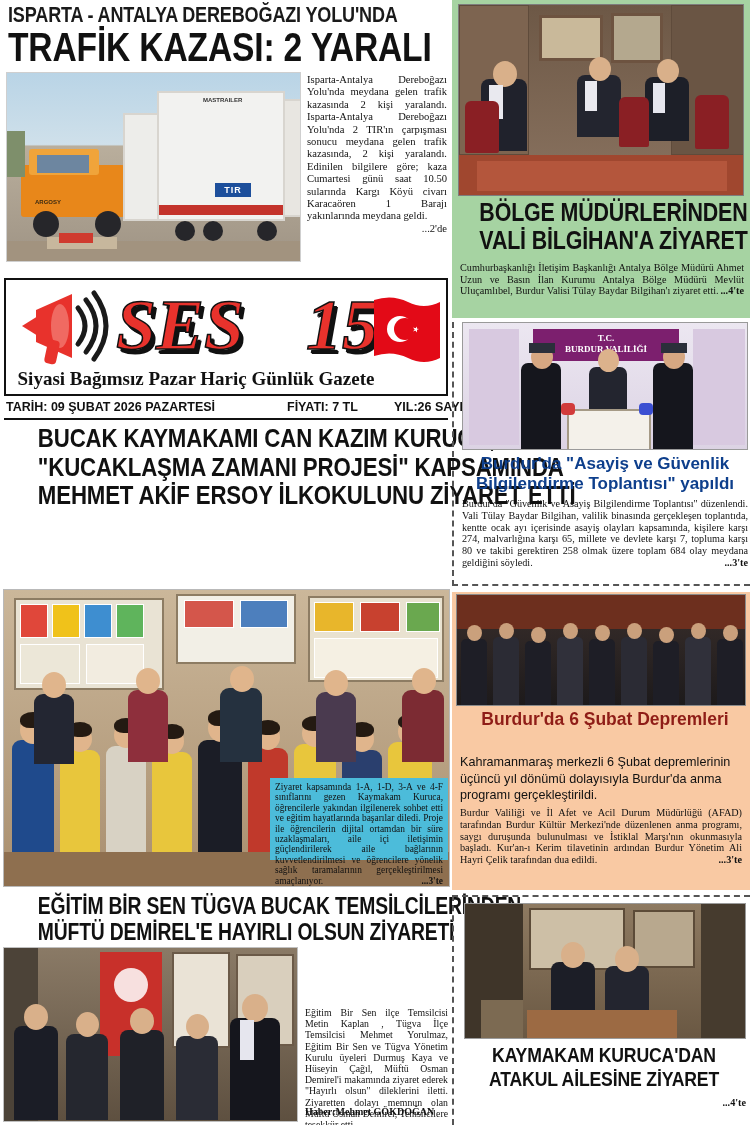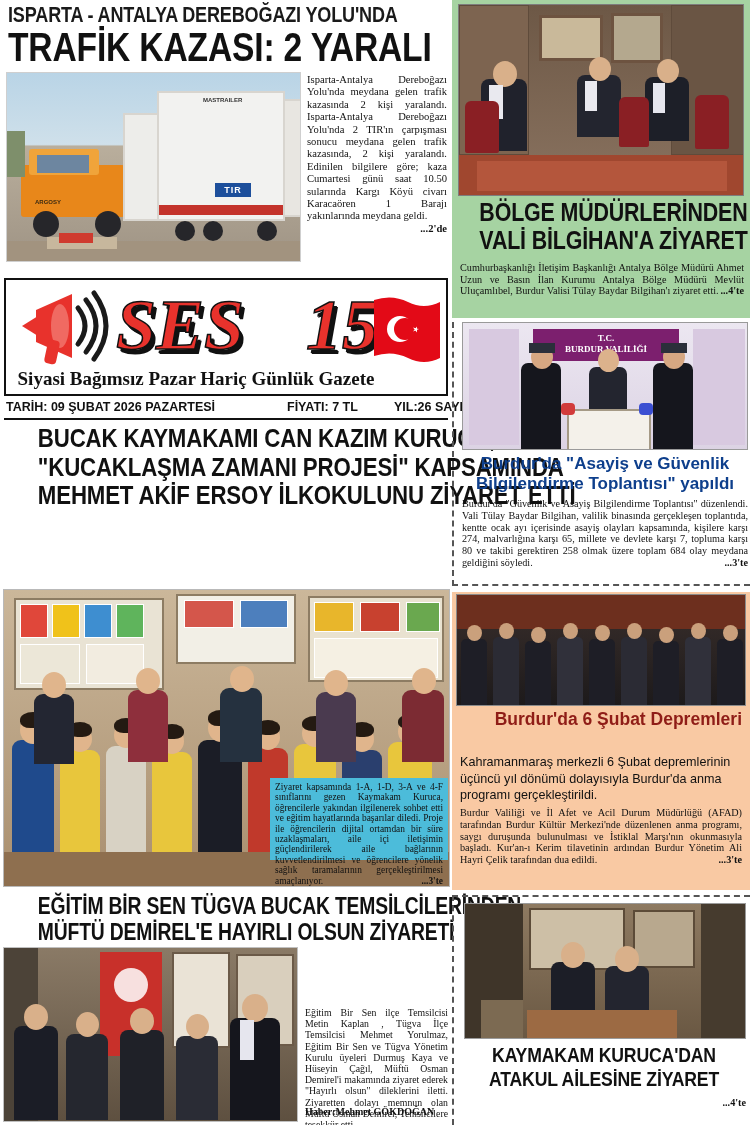--- a/index.html
+++ b/index.html
@@ -35,21 +35,21 @@
     font-size:40px; color:#111; line-height:46px;
   }
   #tl-photo {
     position:absolute; left:6px; top:72px; width:295px; height:190px;
     overflow:hidden; border:1px solid #cfcfcf; background:#9fb7c9;
   }
   #tl-text {
     position:absolute; left:307px; top:74px; width:140px; height:190px;
     font-size:10.6px; line-height:12.4px; color:#111;
   }
-  #tl-text .cont { font-weight:bold; float:right; }
+  #tl-text .cont { font-weight:normal; float:right; }
 
   
   .sky { position:absolute; inset:0; background:linear-gradient(#b9d4e6 0%, #cfe0ea 38%, #b9ae9c 39%, #9f9485 100%); }
   .trailer { position:absolute; background:#f2f2f0; border:2px solid #d8d5cf; }
   .trailer-red { position:absolute; background:#c4342c; }
   .truck-orange { position:absolute; background:#e8871a; border-radius:3px; }
   .tire { position:absolute; background:#26262a; border-radius:50%; }
   .tirtag { position:absolute; background:#1d4f9b; color:#fff; font-size:9px; font-weight:bold;
             display:flex; align-items:center; justify-content:center; letter-spacing:1px; }
   .smalltxt { position:absolute; color:#333; font-size:6px; font-weight:bold; }
@@ -145,21 +145,21 @@
   .tcbanner { position:absolute; background:#7c1f6e; color:#fff; text-align:center;
               font-weight:bold; font-family:"Liberation Serif",serif; }
   .officer { position:absolute; background:#15161d; border-radius:7px 7px 0 0; }
   .podium { position:absolute; background:#f4f1ea; border:2px solid #a59a86; }
 
   
   #deprem-block { position:absolute; left:452px; top:592px; width:298px; height:298px;
                   background:#f9c9a3; }
   #deprem-photo { position:absolute; left:4px; top:2px; width:290px; height:112px;
                   overflow:hidden; border:1px solid #8a8a8a; background:#2a2a33; }
-  #deprem-head { position:absolute; left:0; top:117px; width:290px; text-align:right; }
+  #deprem-head { position:absolute; left:8px; top:117px; width:290px; text-align:center; }
   #deprem-head div { font-size:17.5px; font-weight:900;
     font-family:"Liberation Sans Narrow","Liberation Sans",sans-serif;
     color:#8f1d17; line-height:21px; }
   #deprem-lead { position:absolute; left:8px; top:162px; width:282px;
                  font-size:12.6px; line-height:16.5px; color:#111; }
   #deprem-body { position:absolute; left:8px; top:215px; width:282px;
                  font-size:10.2px; line-height:11.8px; color:#111; }
   #deprem-body .cont { font-weight:bold; float:right; }
 
   .crowdrow { position:absolute; background:#1e1e26; border-radius:5px 5px 0 0; }

